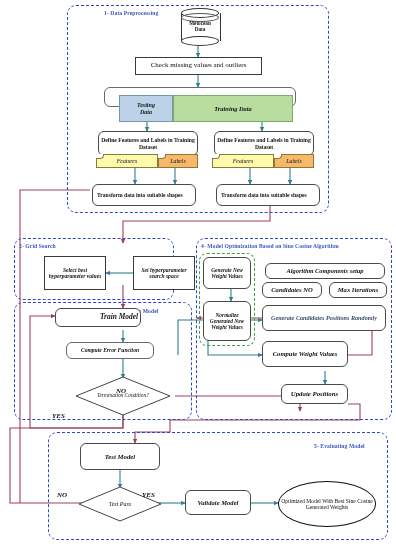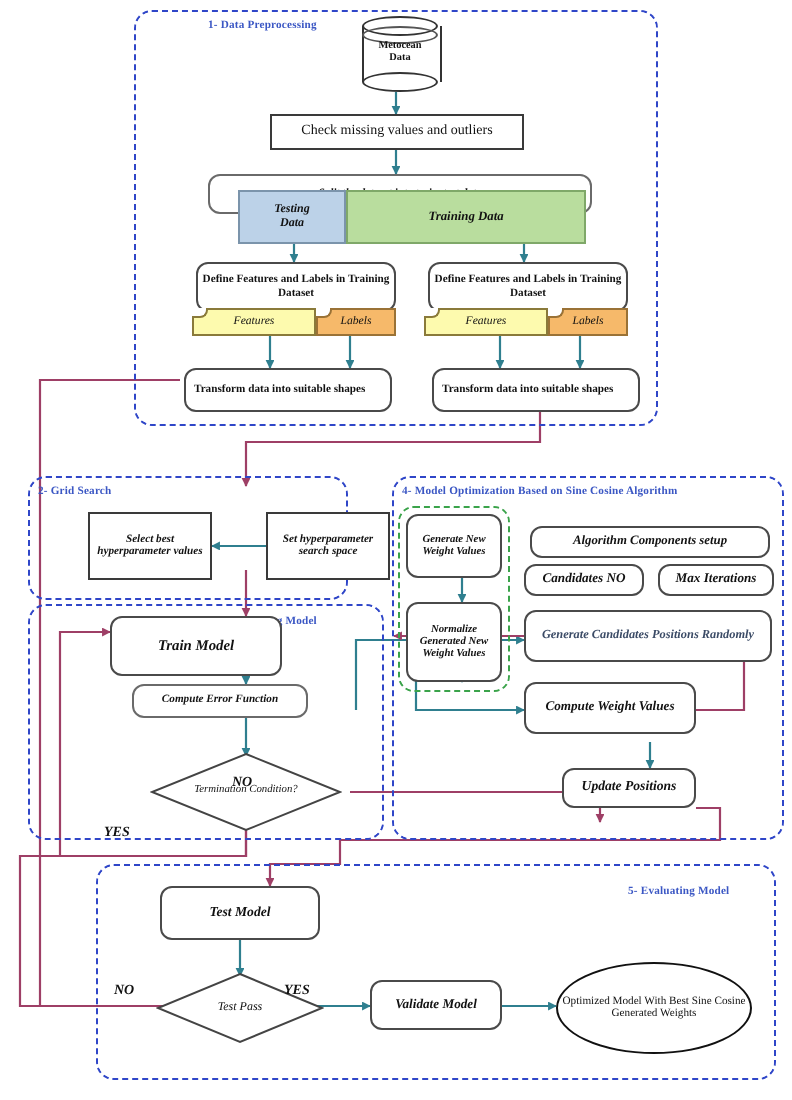--- a/index.html
+++ b/index.html
@@ -187,21 +187,21 @@
   <div class="node rect" style="left:44px;top:256px;width:62px;height:34px;font-size:5.6px;flex-direction:column;">
     <span class="ital">Select best hyperparameter values</span>
   </div>
   <div class="node rect" style="left:133px;top:256px;width:62px;height:34px;font-size:5.6px;">
     <span class="ital">Set hyperparameter search space</span>
   </div>
 
   <div class="section" style="left:14px;top:302px;width:178px;height:118px;"></div>
   <div class="section-title" style="left:118px;top:308px;">3- Fitting Model</div>
 
-  <div class="node round-b" style="left:55px;top:308px;width:86px;height:30px;font-size:7.4px;">
+  <div class="node round-b" style="left:55px;top:308px;width:86px;height:19px;font-size:7.4px;justify-content:flex-end;">
     <span class="ital">Train Model</span>
   </div>
   <div class="node round" style="left:66px;top:342px;width:88px;height:17px;font-size:5.6px;">
     <span class="ital">Compute Error Function</span>
   </div>
 
   <div class="diamond" style="left:75px;top:376px;width:96px;height:40px;">
     <svg width="96" height="40" viewBox="0 0 96 40">
       <polygon points="48,1 95,20 48,39 1,20" fill="#fff" stroke="#444" stroke-width="1"></polygon>
     </svg>

